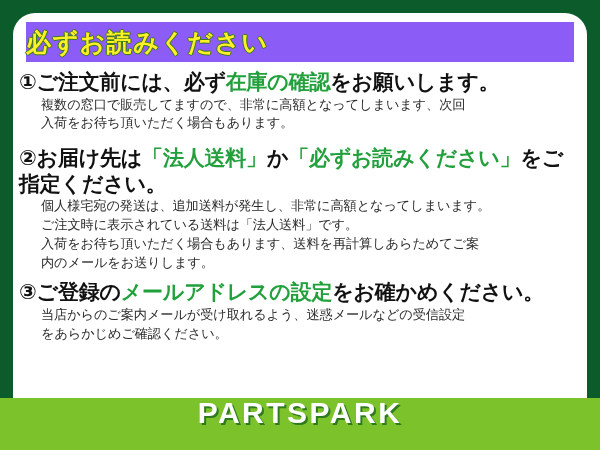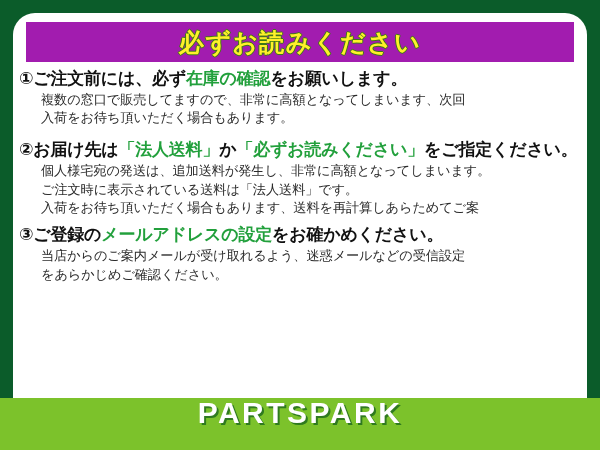--- a/index.html
+++ b/index.html
@@ -34,24 +34,23 @@
     overflow: hidden;
   }
 
   
   .title-banner {
     position: absolute;
     left: 13px;
     top: 9px;
     width: 548px;
     height: 40px;
-    background: #a21caf;
+    background: #8b5cf6;
     display: flex;
     align-items: center;
-    justify-content: center;
     box-sizing: border-box;
   }
   .title-text {
     color: #FFF02A;
     font-size: 25px;
     font-weight: bold;
     letter-spacing: 1.5px;
     line-height: 1;
     text-shadow:
        1px 0 0 #3d7a16,
@@ -70,21 +69,21 @@
     padding: 0 8px 0 4px;
     box-sizing: border-box;
   }
 
   .item {
     margin-bottom: 4px;
   }
 
   .item-heading {
     color: #111111;
-    font-size: 17px;
+    font-size: 21px;
     font-weight: bold;
     line-height: 1.22;
     letter-spacing: -0.2px;
     margin: 0 0 1px 0;
     padding-left: 2px;
     white-space: normal;
   }
   .item-heading .hl {
     color: #22A03C;
   }
@@ -156,20 +155,21 @@
       </div>
 
       <div class="item" id="item-2">
         <div class="item-heading">
           <span class="num">②</span><span><span>お届け先は</span><span class="hl">「法人送料」</span><span>か</span><span class="hl">「必ずお読みください」</span><span>をご指定ください。</span></span>
         </div>
         <div class="item-sub">
             <div>個人様宅宛の発送は、追加送料が発生し、非常に高額となってしまいます。</div>
             <div>ご注文時に表示されている送料は「法人送料」です。</div>
             <div>入荷をお待ち頂いただく場合もあります、送料を再計算しあらためてご案</div>
+            <div>内のメールをお送りします。</div>
           </div>
       </div>
 
       <div class="item" id="item-3">
         <div class="item-heading">
           <span class="num">③</span><span><span>ご登録の</span><span class="hl">メールアドレスの設定</span><span>をお確かめください。</span></span>
         </div>
         <div class="item-sub">
             <div>当店からのご案内メールが受け取れるよう、迷惑メールなどの受信設定</div>
             <div>をあらかじめご確認ください。</div>

